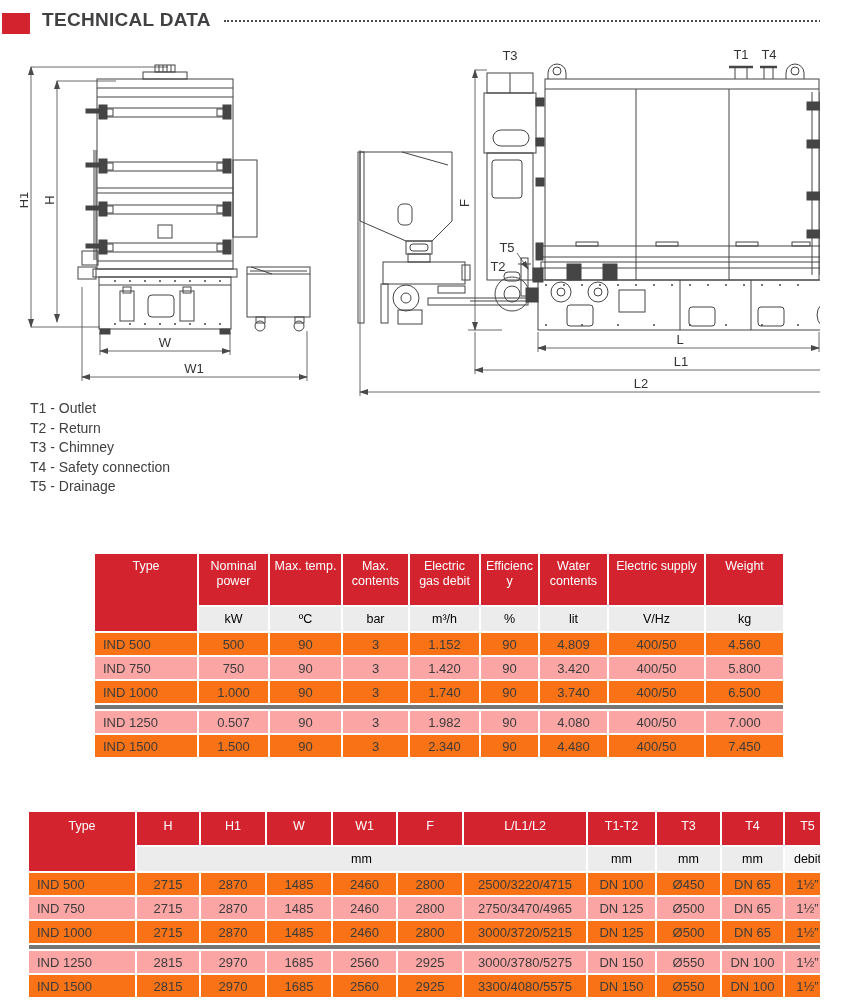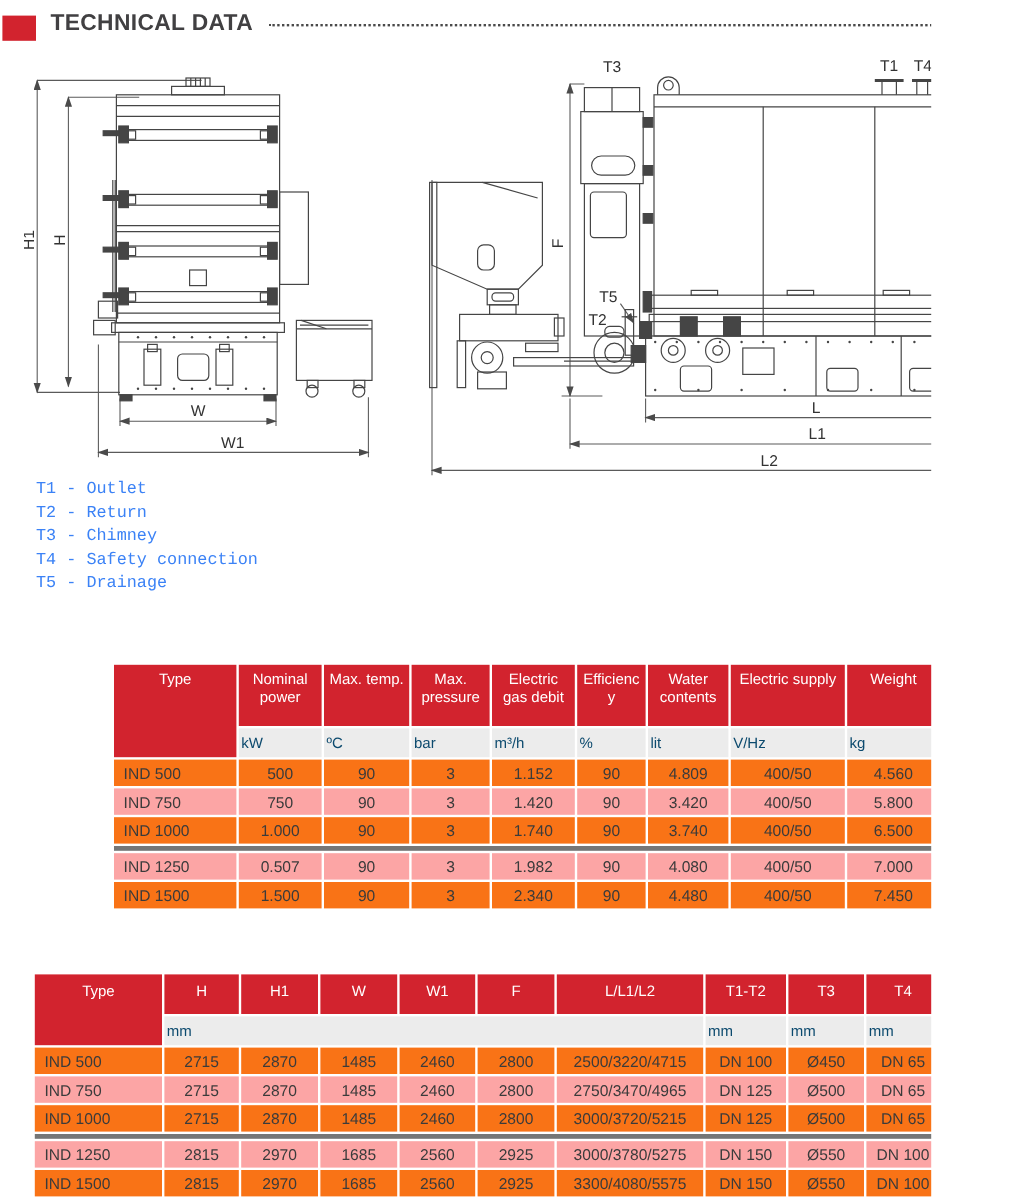--- a/index.html
+++ b/index.html
@@ -1,36 +1,36 @@
 <!DOCTYPE html>
 <html><head>
 <meta charset="utf-8">
 <style>
   html,body{margin:0;padding:0;background:#fff;}
   .page{position:relative;width:776px;height:1001px;background:#ffffff;overflow:hidden;
-        font-family:"Liberation Sans",sans-serif;color:#3f3f3f;}
+        font-family:"Liberation Sans",sans-serif;color:#3f3f3f;padding-left:44px;}
   
   .hdr-sq{position:absolute;left:2px;top:13px;width:28px;height:21px;background:#d2232e;}
   .page-title{position:absolute;left:42px;top:9px;margin:0;font-size:19px;font-weight:bold;
         letter-spacing:.3px;color:#414042;}
   .hdr-dots{position:absolute;left:224px;top:20px;width:612px;height:0;
         border-top:2px dotted #4a4a4a;}
   
   .draw{position:absolute;}
   .draw-front{left:20px;top:55px;}
   .draw-side{left:340px;top:40px;}
   svg text{font-family:"Liberation Sans",sans-serif;font-size:13px;fill:#333;}
   
-  .legend{position:absolute;left:30px;top:399px;font-size:14px;color:#3b82f6;line-height:19.5px;font-family:Liberation Mono, monospace;}
+  .legend{position:absolute;left:30px;top:399px;font-size:14px;color:#404040;line-height:19.5px;}
   
   .tbl{position:absolute;border-collapse:separate;border-spacing:2px;table-layout:fixed;}
   .tbl th.red{background:#d2232e;color:#fff;font-weight:normal;font-size:12.5px;text-align:center;
         vertical-align:top;line-height:1.2;padding:5px 3px 2px 3px;}
   .tbl th.brk{word-break:break-all;}
-  .tbl td.unit{background:#ececec;color:#0c4a6e;font-size:12.5px;
+  .tbl td.unit{background:#ececec;color:#000000;font-size:12.5px;text-align:center;
         vertical-align:middle;padding:3px 2px;height:18px;}
   .tbl td.unit-light{background:#f6f6f6;}
   .tbl td.tcell{font-size:13px;color:#3b3b3b;text-align:center;vertical-align:middle;
         padding:3px 2px;height:16px;}
   .tbl td.typec{text-align:left;padding-left:8px;}
   .tbl tr.dark td.tcell{background:#f97316;}
   .tbl tr.light td.tcell{background:#fca5a5;}
   .tbl tr.sep td{background:#767676;height:4px;padding:0;line-height:0;}
   #spec{left:93px;top:552px;width:692px;}
   #spec th.red{height:44px;}
@@ -348,21 +348,21 @@
         <col style="width:57px">
       <col style="width:67px">
         <col style="width:95px">
         <col style="width:77px">
     </colgroup>
     <thead>
       <tr>
         <th class="red typec" rowspan="2">Type</th>
         <th class="red">Nominal power</th>
         <th class="red">Max. temp.</th>
-        <th class="red">Max. pressure</th>
+        <th class="red">Max. contents</th>
         <th class="red">Electric gas debit</th>
         <th class="red brk">Efficiency</th>
         <th class="red">Water contents</th>
         <th class="red">Electric supply</th>
         <th class="red">Weight</th>
       </tr>
       <tr>
         <td class="unit">kW</td>
         <td class="unit">ºC</td>
         <td class="unit">bar</td>

